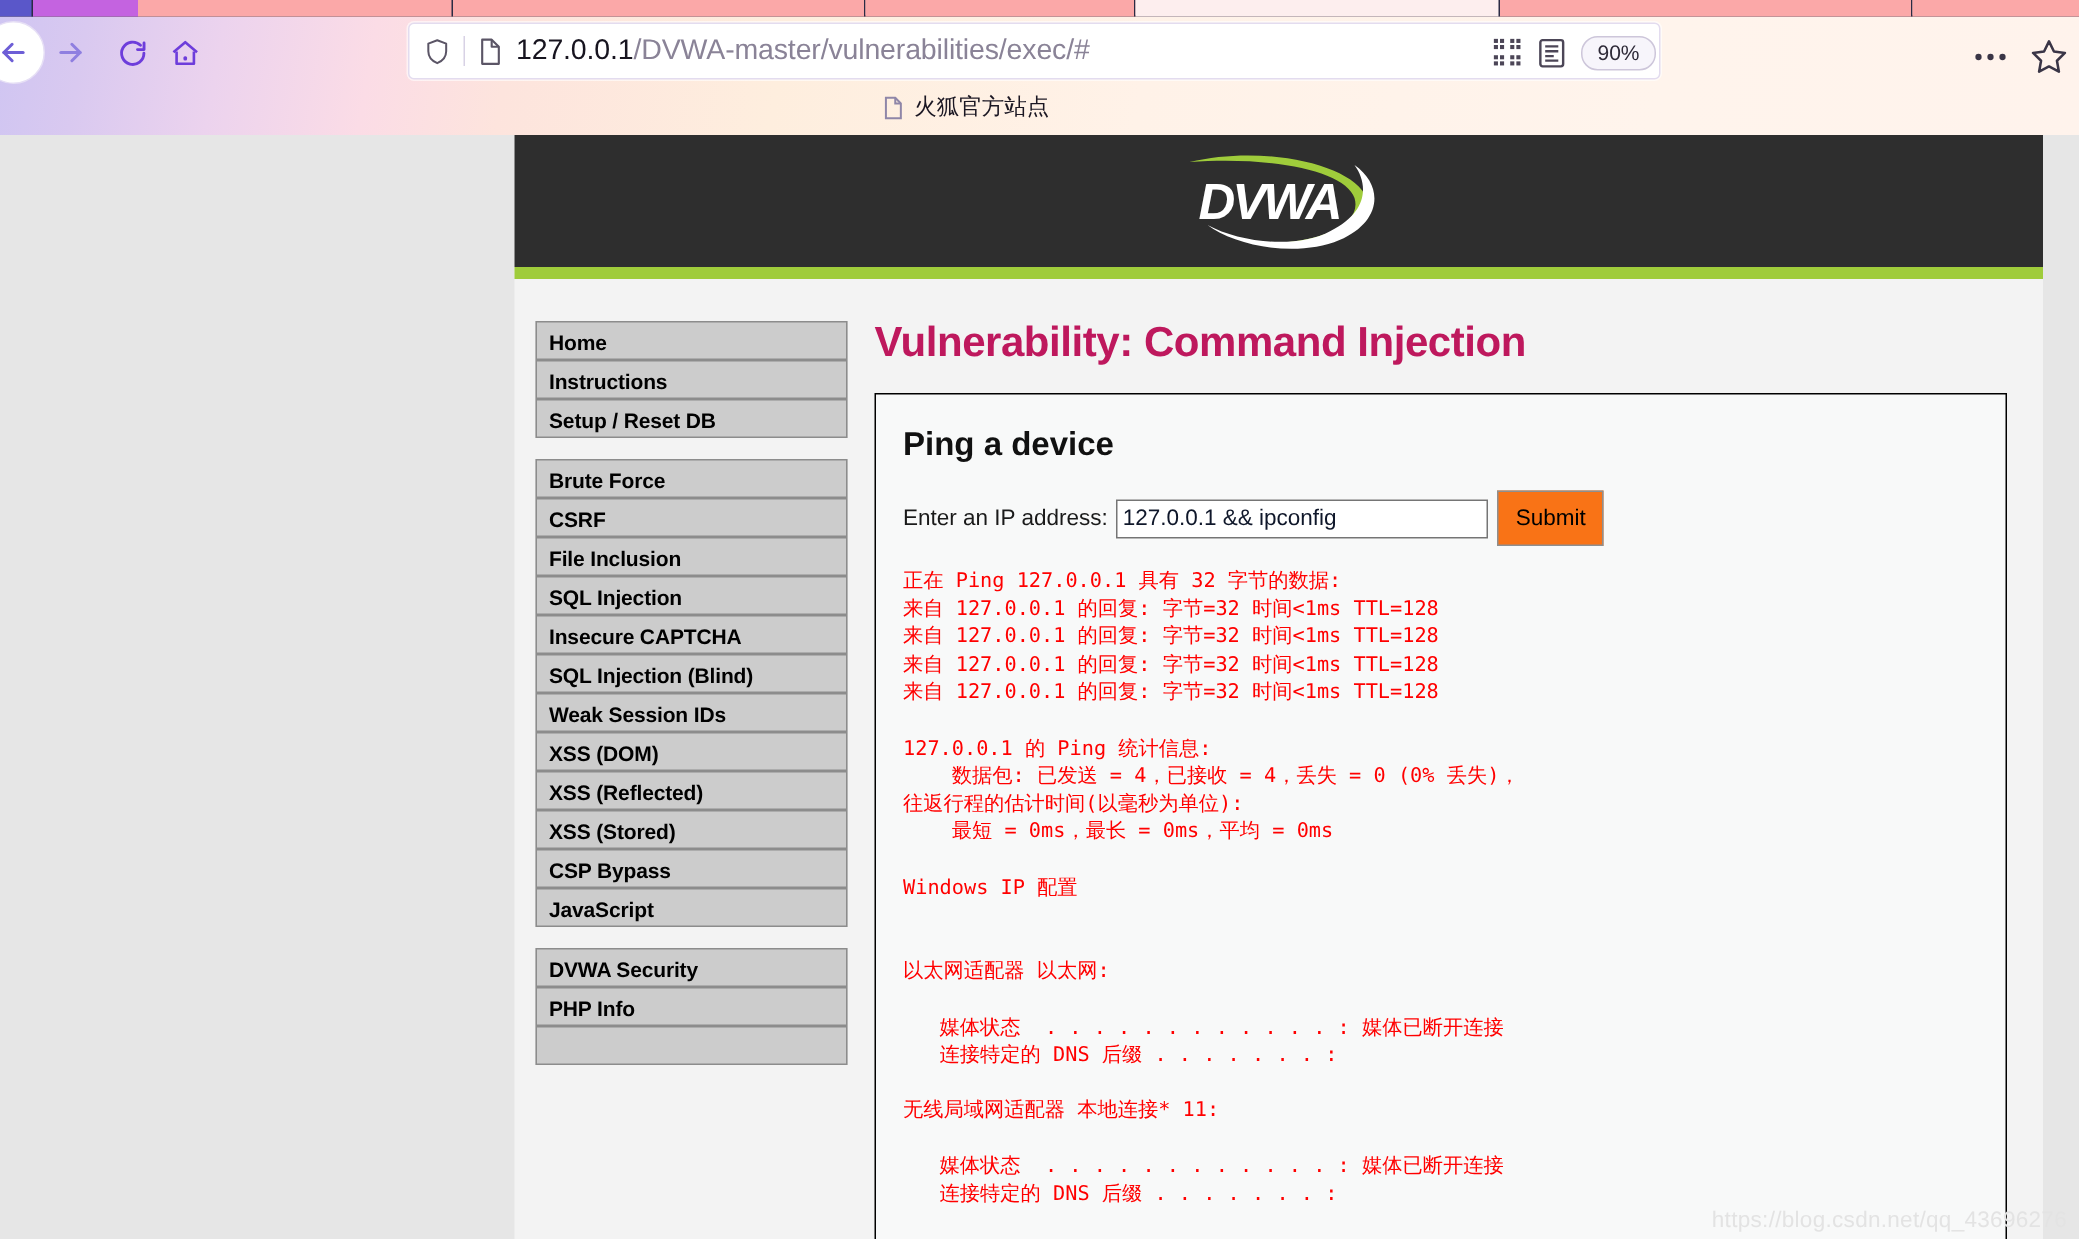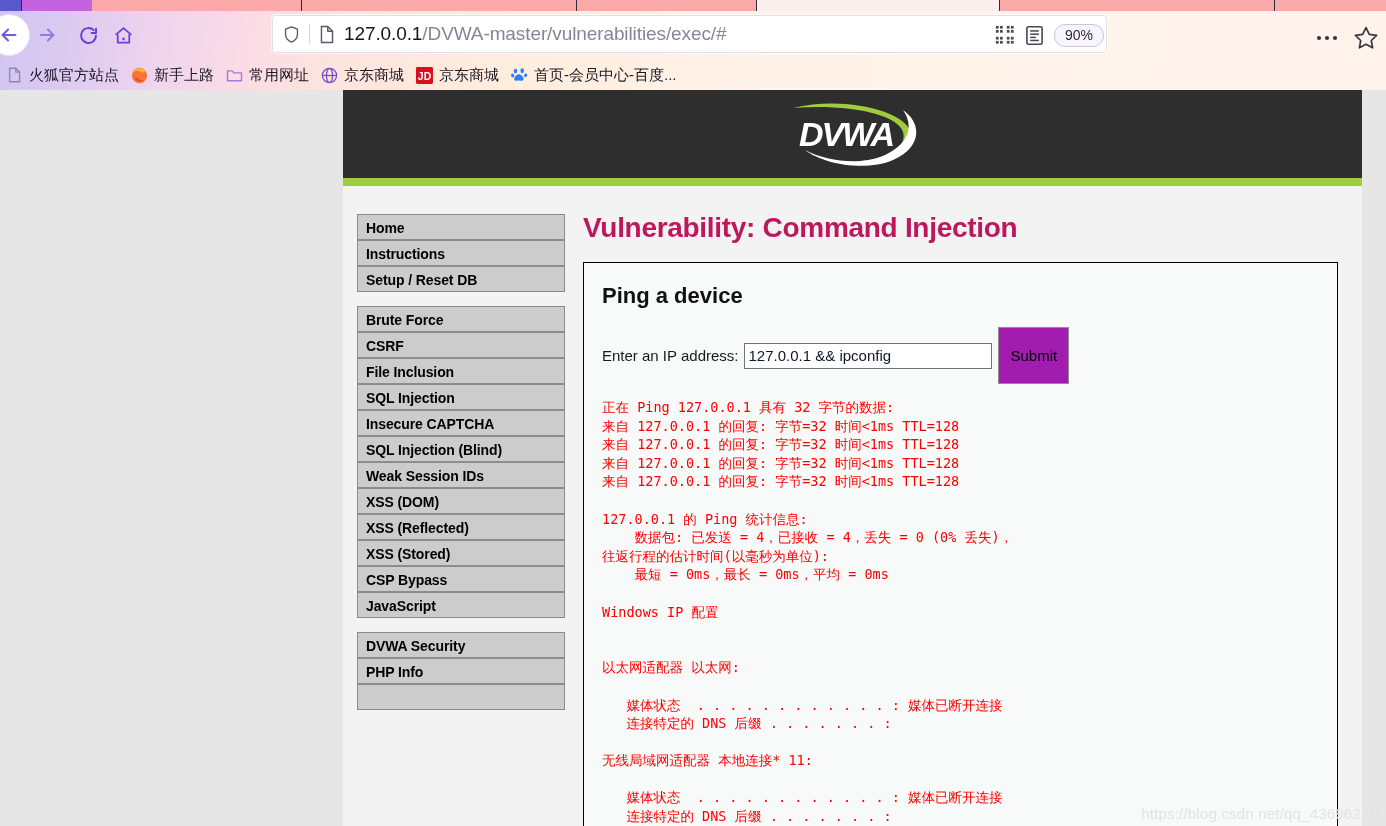--- a/index.html
+++ b/index.html
@@ -157,23 +157,24 @@
   .dots-icon, .star-icon { display: flex; align-items: center; }
 
   
   .bookmarks {
     position: absolute;
     left: 0; top: 60px;
     width: 1288px;
     height: 30px;
     display: flex;
     align-items: center;
-    gap: 0px;
+    gap: 11px;
     padding-left: 2px;
     box-sizing: border-box;
+    flex-direction: column;
   }
   .bm {
     display: flex;
     align-items: center;
     gap: 6px;
     padding: 2px 8px 2px 4px;
     font-size: 15px;
     color: #1b1723;
     white-space: nowrap;
   }
@@ -295,23 +296,23 @@
     border: 1px solid #757575;
     background: #ffffff;
     padding: 1px 3px;
     box-sizing: content-box;
     color: #0f172a;
     outline: none;
   }
   .ping-submit {
     font-family: "Liberation Sans", sans-serif;
     font-size: 15px;
-    background: #a21caf;
+    background: #f97316;
     border: 1px solid #8f8f8f;
-    padding: 19px 11px;
+    padding: 9px 11px;
     color: #000;
     cursor: pointer;
   }
   pre.cmd-output {
     font-family: "DejaVu Sans Mono", "Liberation Mono", monospace;
     font-size: 13.5px;
     line-height: 18.6px;
     color: #ff0000;
     margin: 0;
     white-space: pre;

